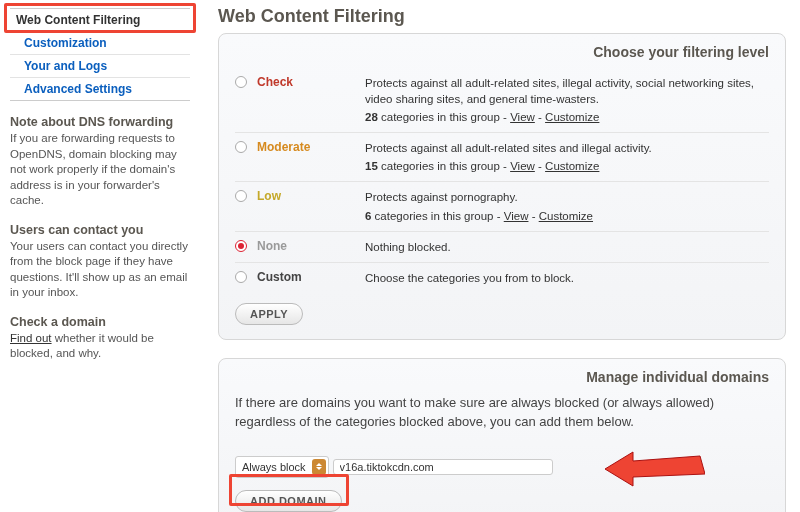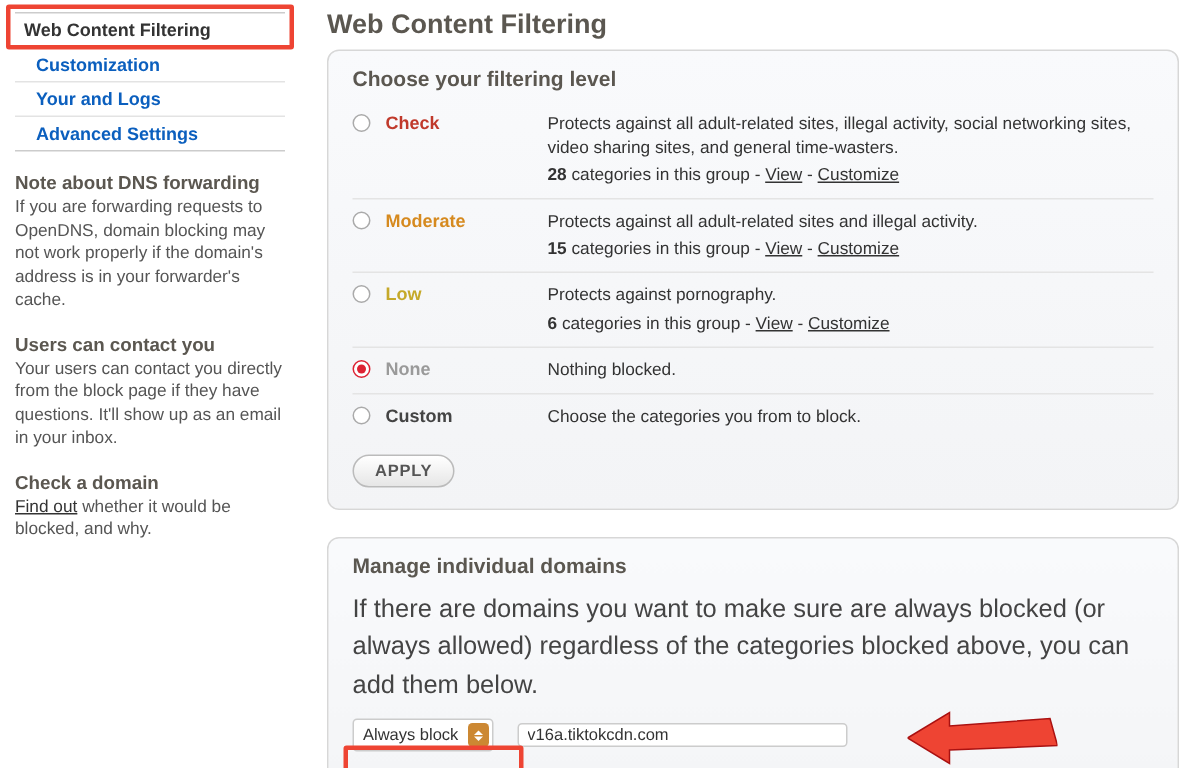--- a/index.html
+++ b/index.html
@@ -17,21 +17,21 @@
 
 .sidebar-section { margin-bottom: 14px; }
 .sidebar-section h3 { font-size: 12.5px; font-weight: bold; color: #5b5750; margin-bottom: 2px; }
 .sidebar-section p { font-size: 11.5px; line-height: 1.35; color: #555; }
 .sidebar-section a { color: #333; text-decoration: underline; }
 
 .main { flex: 1; padding: 6px 14px 10px 18px; }
 .main h1 { font-size: 18px; color: #5b5750; font-weight: bold; margin-bottom: 6px; }
 
 .panel { border: 1px solid #d7d7d7; border-radius: 8px; background: linear-gradient(#f9fafc, #f3f4f6); padding: 10px 16px 14px 16px; margin-bottom: 18px; }
-.panel h2 { font-size: 14px; color: #5b5750; font-weight: bold; margin-bottom: 8px; }
+.panel h2 { font-size: 14px; color: #5b5750; font-weight: bold; margin-bottom: 8px; text-align: right; }
 
 .filter-rows { }
 .filter-row { display: flex; align-items: flex-start; padding: 7px 0; border-bottom: 1px solid #e4e4e4; }
 .filter-row:last-of-type { border-bottom: none; }
 .radio-cell { width: 22px; padding-top: 1px; }
 .radio { width:12px; height:12px; border:1px solid #aaa; border-radius:50%; display:inline-block; background:#fff; position:relative; }
 .radio.selected { border-color:#d23; }
 .radio.selected::after { content:""; position:absolute; width:6px; height:6px; background:#d23; border-radius:50%; left:2px; top:2px; }
 .level-cell { width: 108px; font-weight: bold; font-size: 12px; padding-top:0; }
 .level-high { color:#c0392b; }
@@ -40,36 +40,36 @@
 .level-none { color:#9a9a9a; }
 .level-custom { color:#444; }
 .desc-cell { flex:1; font-size:11.5px; line-height:1.4; color:#333; }
 .desc-cell .sub { display:block; margin-top:2px; }
 .desc-cell .sub b { font-weight:bold; }
 .desc-cell a { color:#333; text-decoration: underline; }
 
 .apply-btn, .add-domain-btn { display:inline-block; margin-top:10px; padding:4px 14px; font-size:11px; font-weight:bold; letter-spacing:0.5px; color:#555; background:linear-gradient(#fff,#e6e6e6); border:1px solid #bbb; border-radius:12px; cursor:pointer; }
 .add-domain-btn { margin-top:12px; }
 
-.domain-controls { margin-top:10px; display:flex; align-items:center; gap:16px; position:relative; }
+.domain-controls { margin-top:24px; display:flex; align-items:center; gap:4px; position:relative; }
 .select-wrap { display:inline-flex; align-items:center; background:#fff; border:1px solid #ccc; border-radius:3px; height:22px; padding:0 2px 0 6px; }
 .select-wrap span { font-size:11px; color:#333; }
 .select-arrows { width:14px; height:16px; background:#c83; border-radius:3px; margin-left:6px; display:flex; flex-direction:column; align-items:center; justify-content:center; }
 .select-arrows::before, .select-arrows::after { content:""; width:0; height:0; border-left:3px solid transparent; border-right:3px solid transparent; }
 .select-arrows::before { border-bottom:3px solid #fff; margin-bottom:1px; }
 .select-arrows::after { border-top:3px solid #fff; }
 .domain-input { height:16px; border:1px solid #ccc; border-radius:3px; padding:0 6px; font-size:11px; width:220px; background:#fff; color:#333; font-family:inherit; }
 
 .arrow-annot { position:absolute; left:370px; top:-12px; pointer-events:none; }
 .arrow-annot svg { width:100px; height:50px; }
 
 .highlight-add { position: relative; display:inline-block; }
 .highlight-add-box { position:absolute; border:3px solid #e43; top:-4px; left:-6px; width:120px; height:32px; border-radius:2px; pointer-events:none; }
 
-.panel p.intro { font-size:17px; line-height:1.5; color:#444; }
+.panel p.intro { font-size:13px; line-height:1.5; color:#444; }
 </style>
 </head>
 <body>
 
 <div class="page">
 
   <aside class="sidebar">
     <nav class="sidebar-nav">
       <div class="highlight-box"></div>
       <span class="nav-item active">Web Content Filtering</span>

